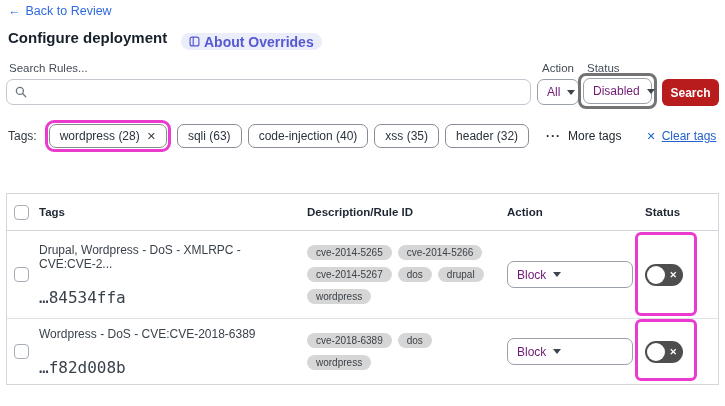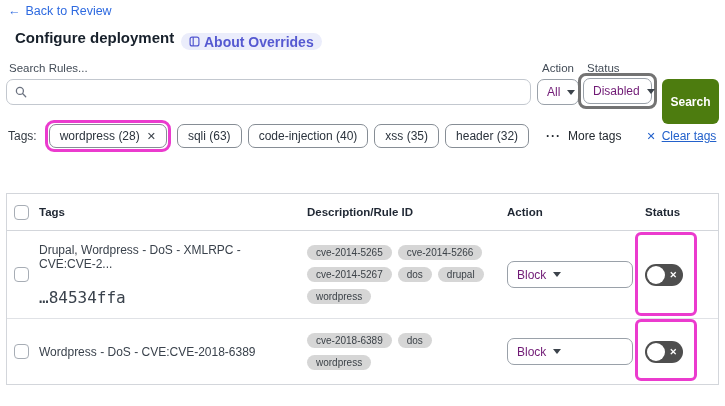--- a/index.html
+++ b/index.html
@@ -6,39 +6,39 @@
   html,body { background:#fff; }
   body {
     font-family:"Liberation Sans", sans-serif;
     width:725px; height:406px; position:relative; overflow:hidden;
     color:#3a424c;
   }
   .abs { position:absolute; }
 
   
   .back-link { left:8px; top:4px; font-size:12.5px; font-weight:500; color:#2e6ae0; cursor:pointer; display:flex; align-items:center; gap:5px; }
-  .page-title { left:8px; top:29px; font-size:15px; font-weight:700; color:#17202b;margin-left:7px; }
+  .page-title { left:8px; top:29px; font-size:15px; font-weight:700; color:#17202b; }
   .about-badge { left:181px; top:33px; height:17px; background:#ebedfb; border-radius:9px;
     display:flex; align-items:center; gap:4px; padding:0 8px; font-size:14px; font-weight:600; color:#5559d1; cursor:pointer; }
 
   
   .field-label { font-size:11.5px; color:#434c57; }
   .search-label { left:9px; top:62px; }
   .action-label { left:542px; top:62px; }
   .status-label { left:587px; top:62px; }
   .search-input { left:6px; top:79px; width:525px; height:26px; border:1px solid #c3c8cf; border-radius:7px;
     display:flex; align-items:center; padding:0 8px; background:#fff; }
   .search-input input { border:none; outline:none; flex:1; font-size:12px; font-family:inherit; margin-left:6px; }
   .select-box { border:1px solid #9aa1a9; border-radius:7px; background:#fff; height:26px;
     display:flex; align-items:center; justify-content:flex-start; font-size:12px; color:#701a75; padding:0 9px; cursor:pointer; gap:7px; }
   .all-select { left:537px; top:79px; width:42px; }
   .status-hl { left:578px; top:73px; border:3px solid #737373; border-radius:8px; padding:2px; background:#fff; }
   .status-select { width:69px; position:relative; }
   .caret { width:0; height:0; border-left:4px solid transparent; border-right:4px solid transparent; border-top:5px solid #3c434b; }
-  .search-btn { left:662px; top:79px; width:57px; height:45px; background:#4d7c0f; color:#fff; border:none;
+  .search-btn { left:662px; top:79px; width:57px; height:27px; background:#b91c1c; color:#fff; border:none;
     border-radius:6px; font-size:12px; font-weight:600; font-family:inherit; cursor:pointer; }
 
   
   .tags-row { left:8px; top:119px; height:34px; display:flex; align-items:center; }
   .tags-label { font-size:12px; color:#333a42; margin-right:8px; }
   .tag-hl { border:3px solid #eb3bce; border-radius:9px; padding:1px; margin-right:6px; background:#fff; }
   .filter-chip { border:1px solid #868d95; border-radius:7px; background:#fff; padding:4px 10px;
     font-size:12px; color:#2b333d; display:flex; align-items:center; gap:7px; cursor:pointer; white-space:nowrap; }
   .filter-chip + .filter-chip { margin-left:6px;text-align:right; }
   .chip-x { color:#3c434b; font-size:11px; }
@@ -199,20 +199,21 @@
       </span>
     </div>
   </div>
 
   <div class="t-row row-2">
     <div class="cb-cell">
         <span class="checkbox"></span>
       </div>
     <div class="desc-cell">
       <span class="desc-line">Wordpress - DoS - CVE:CVE-2018-6389</span>
+      <span class="rule-id">…f82d008b</span>
     </div>
     <div class="tags-cell">
       <span class="tag-pill">cve-2018-6389</span>
       <span class="tag-pill">dos</span>
       <span class="tag-pill">wordpress</span>
     </div>
     <div class="action-cell">
       <div class="select-box action-select">
         <span>Block</span>
         <span class="caret"></span>

